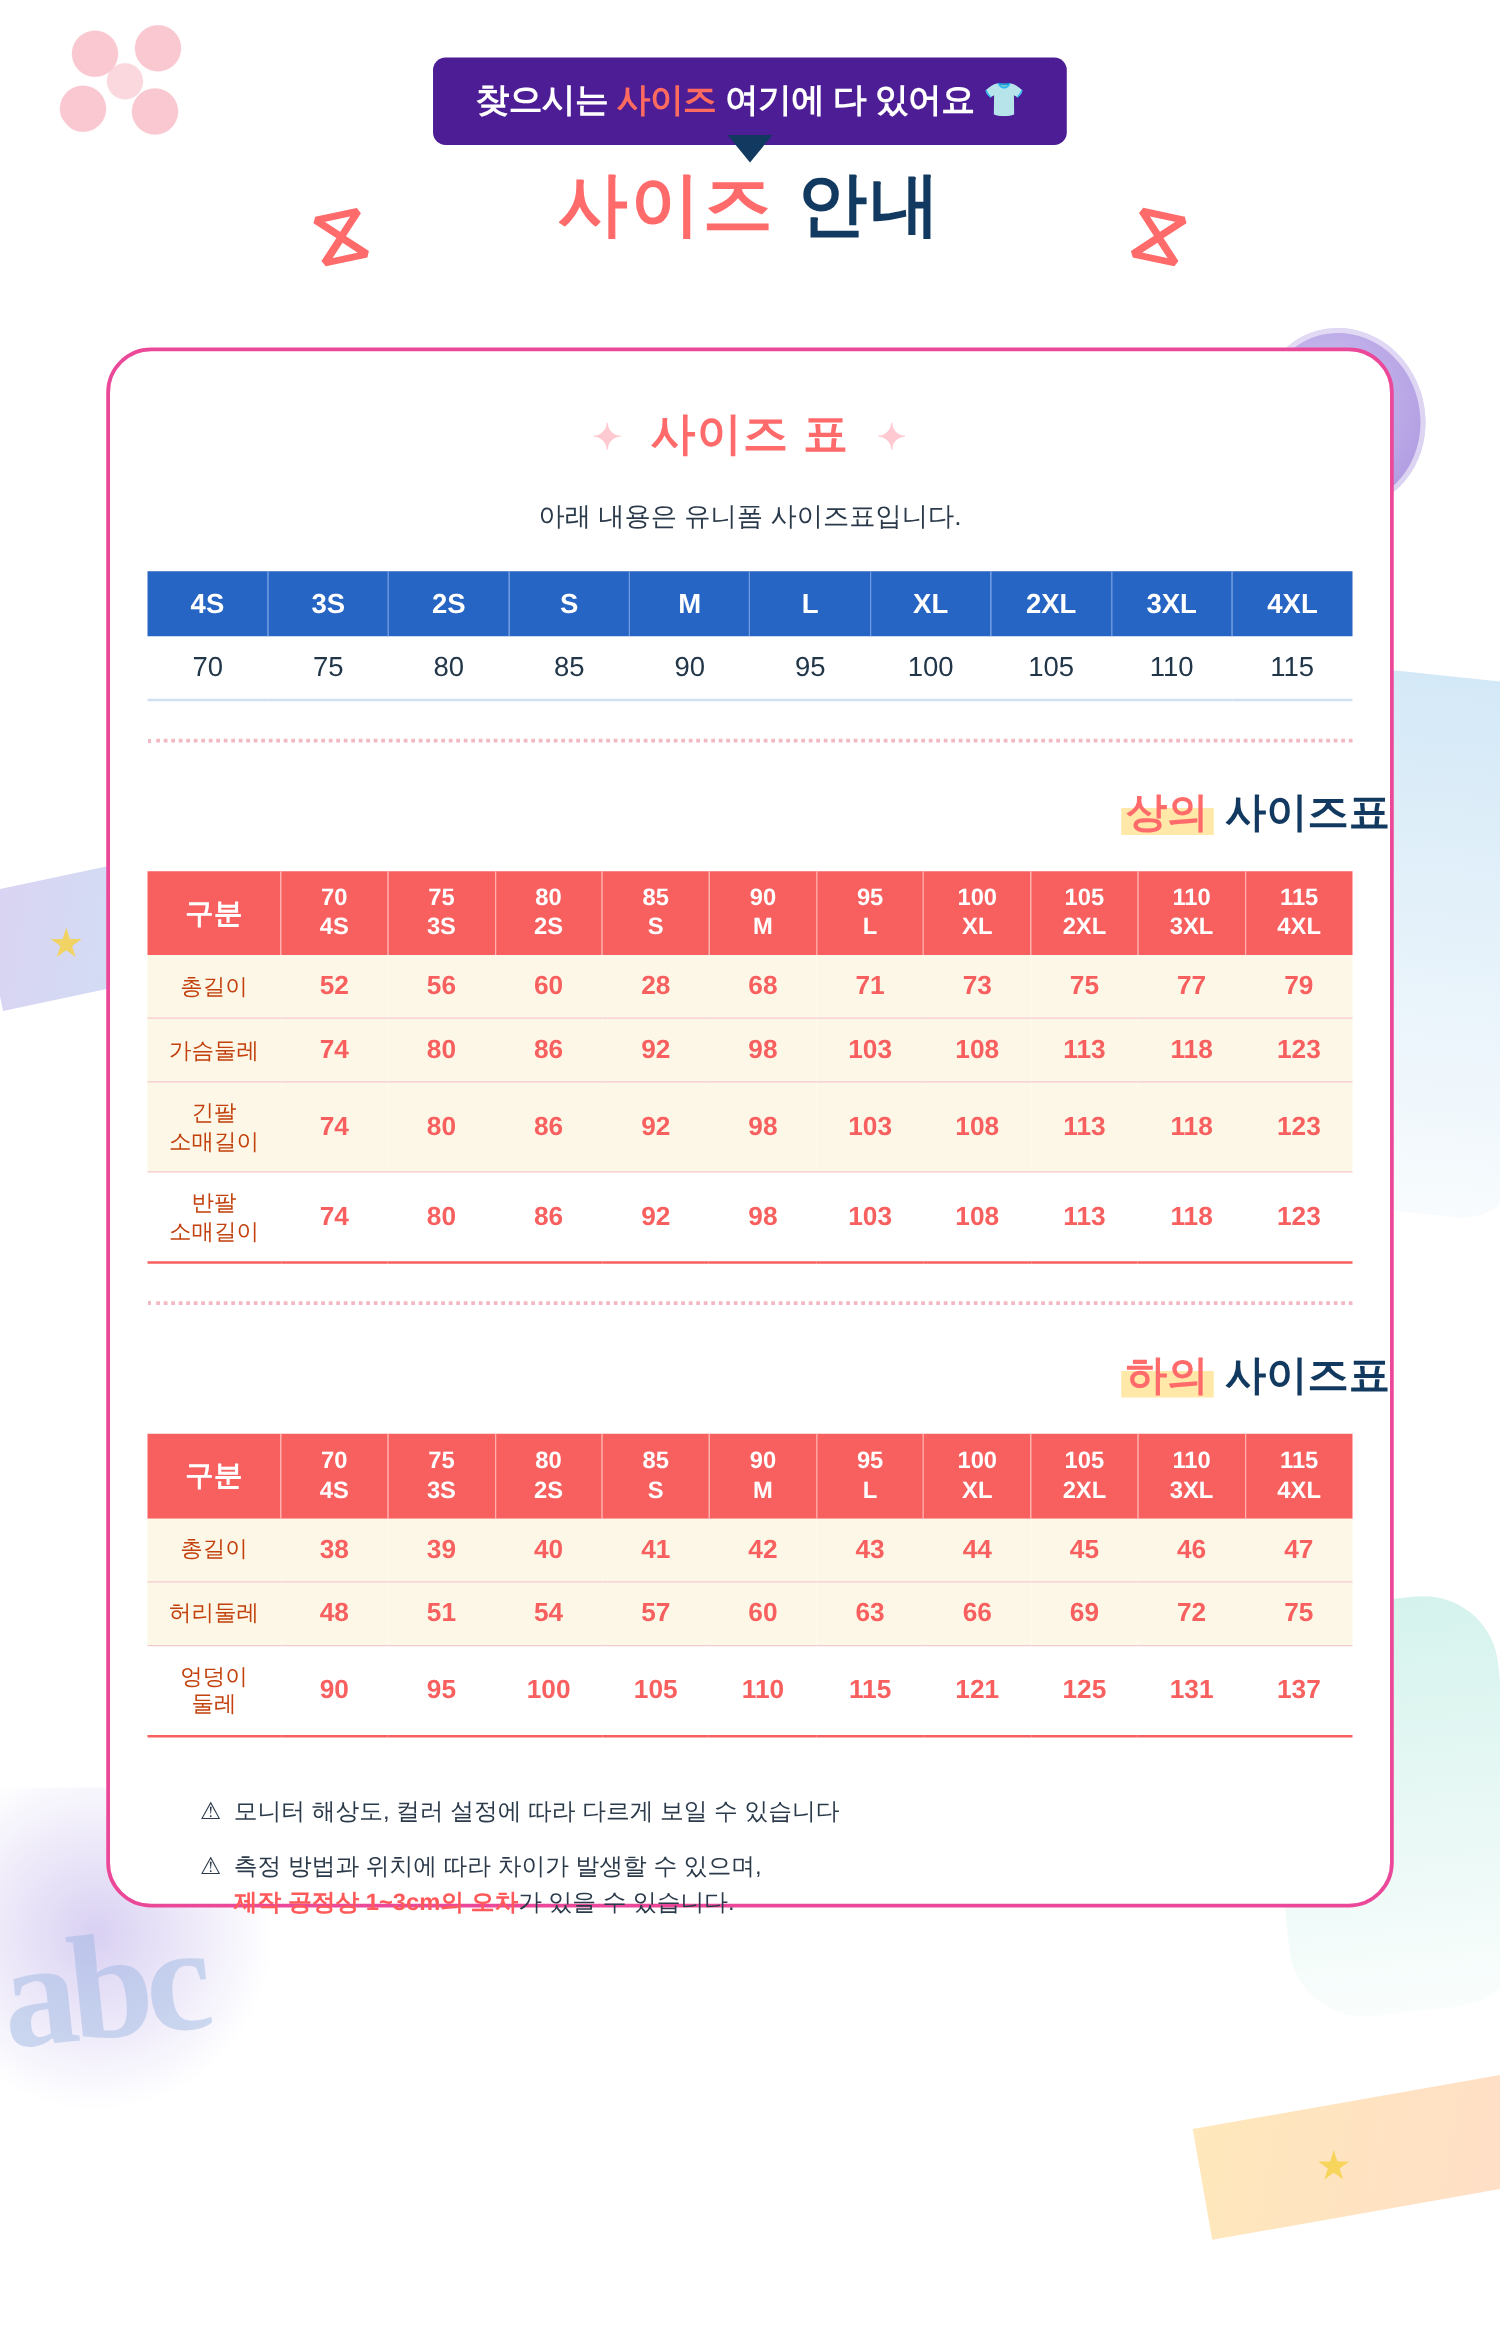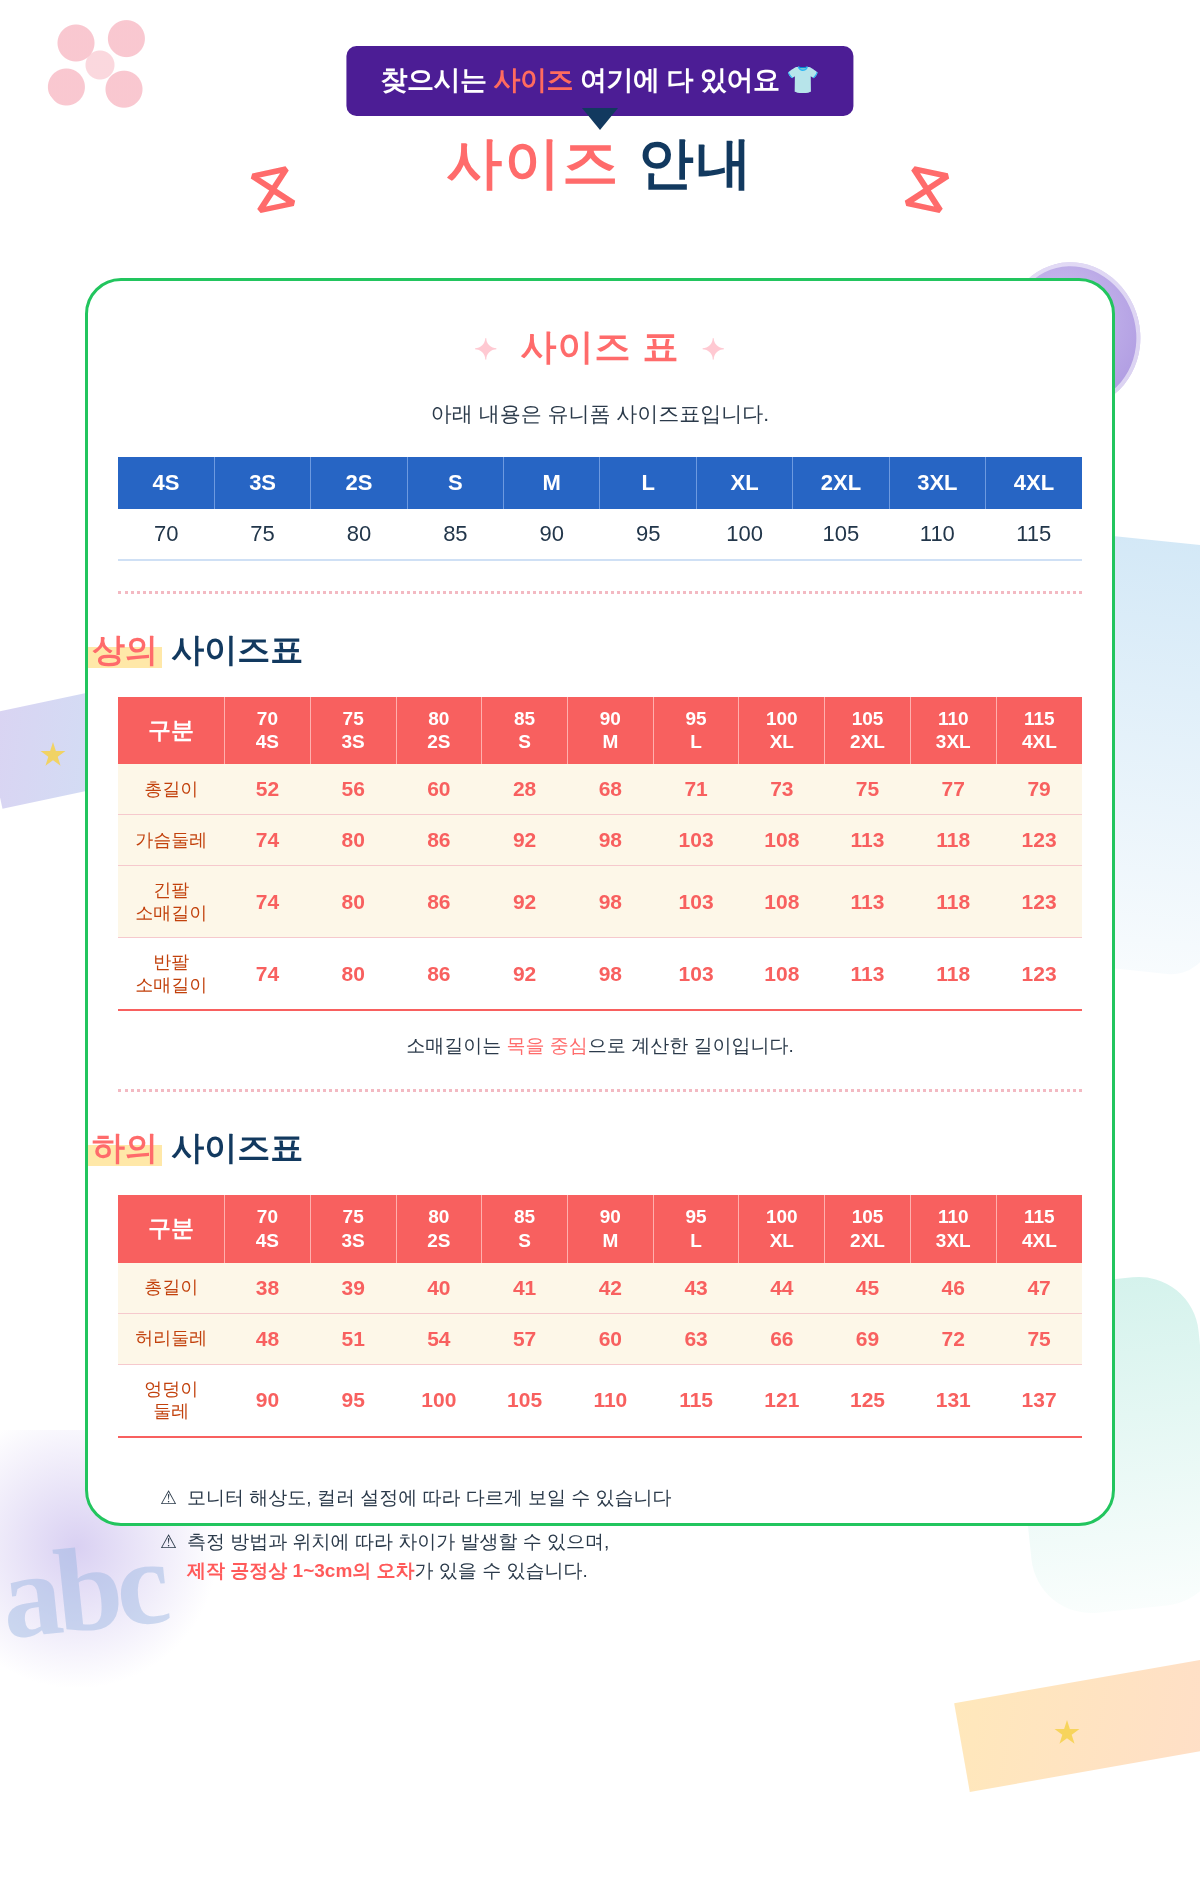--- a/index.html
+++ b/index.html
@@ -107,21 +107,21 @@
   .main-title .c1{color:#ff6b6b;}
   .main-title .c2{color:#12395f;}
   .squig{position:absolute;font-size:64px;color:#ff6b6b;font-weight:bold;}
   .squig.l{left:250px;top:150px;transform:rotate(-12deg);}
   .squig.r{right:250px;top:150px;transform:rotate(12deg);}
 
   
   .card{
     position:absolute;left:85px;top:278px;width:1030px;height:1248px;
     background:#ffffff;
-    border:3px solid #22c55e;
+    border:3px solid #ec4899;
     border-radius:36px;
     box-sizing:border-box;
   }
 
   .sec-title{
     text-align:center;
     font-size:36px;font-weight:bold;color:#ff6b6b;
     margin-top:42px;
     letter-spacing:1px;
   }
@@ -146,21 +146,21 @@
     text-align:center;font-size:22px;color:#22364a;padding:12px 0;
     border-bottom:2px solid #cfe0f5;
   }
 
   .dotted{
     border-top:3px dotted #f3b9c2;
     margin:30px 30px 0 30px;
   }
 
   .sub-head{
-    text-align:left;margin-top:34px;
+    text-align:right;margin-top:34px;
     font-size:33px;font-weight:bold;color:#12395f;
   }
   .sub-head .hl{
     color:#ff6b6b;
     background:linear-gradient(to top, #ffe8a8 58%, transparent 58%);
     padding:0 4px;
   }
 
   
   .tbl-wrap{margin:24px 30px 0 30px;}
@@ -343,23 +343,20 @@
           <td>103</td>
           <td>108</td>
           <td>113</td>
           <td>118</td>
           <td>123</td>
         </tr>
       </tbody>
     </table>
   </div>
 
-  <div class="note-center">
-    <span>소매길이는 </span><span class="pink">목을 중심</span><span>으로 계산한 길이입니다.</span>
-  </div>
 
   <div class="dotted"></div>
 
   <div class="sub-head">
     <span class="hl">하의</span><span> 사이즈표</span>
   </div>
 
   <div class="tbl-wrap">
     <table class="size">
       <thead>

